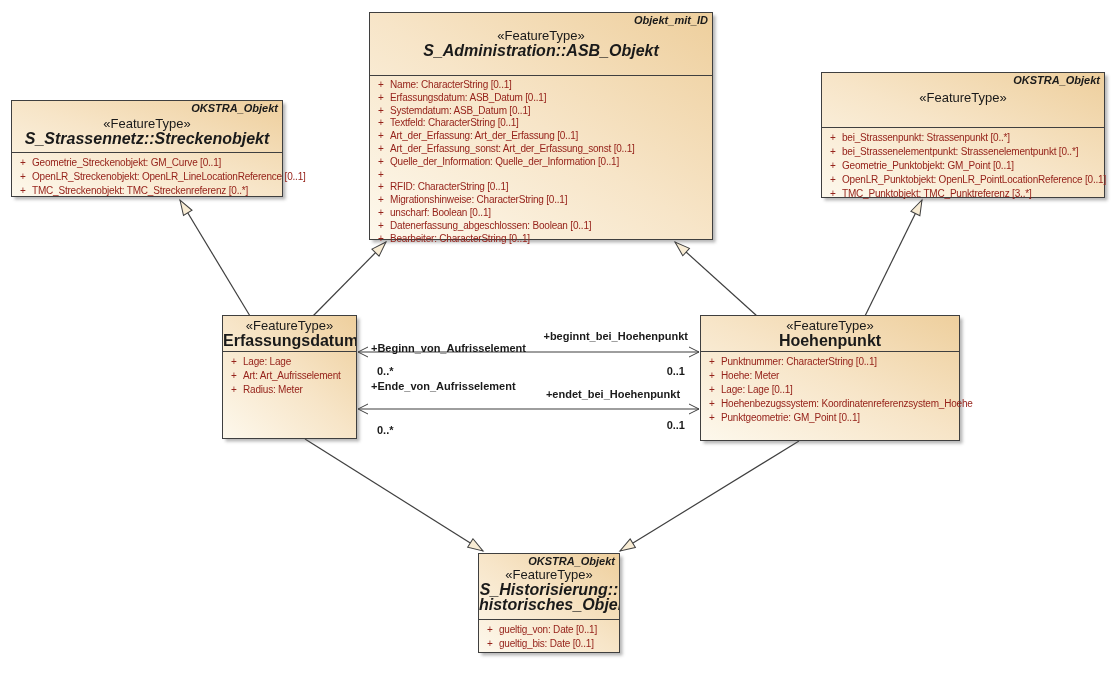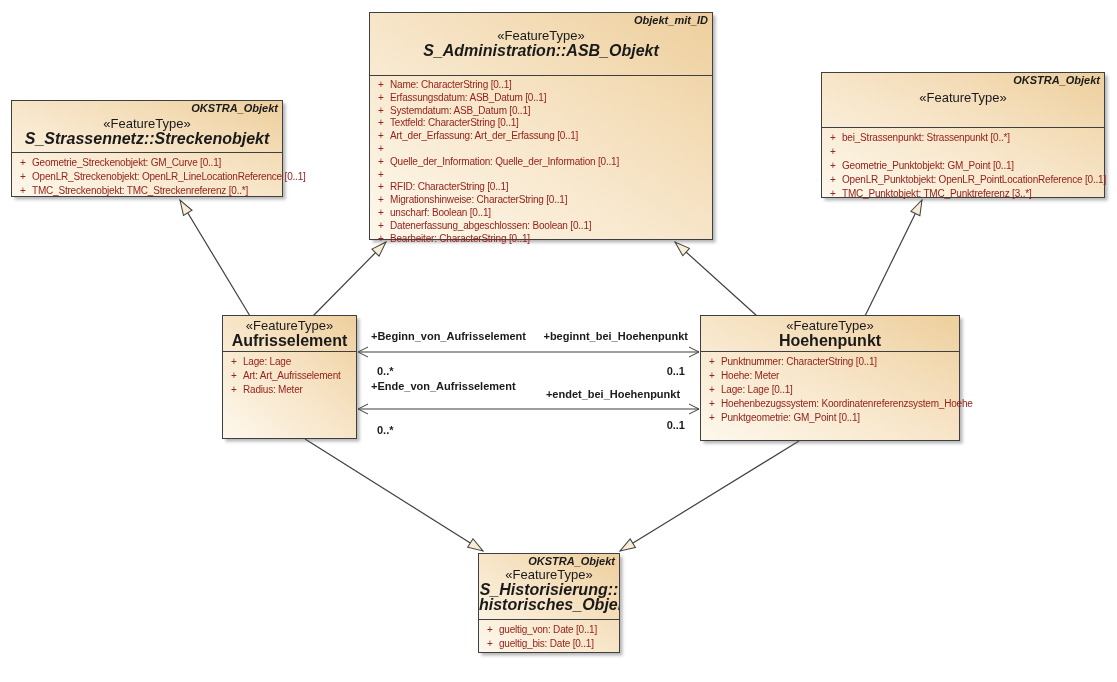--- a/index.html
+++ b/index.html
@@ -96,20 +96,21 @@
     <div class="attr">
         <span class="vis">+</span>
         <span>Textfeld: CharacterString [0..1]</span>
       </div>
     <div class="attr">
         <span class="vis">+</span>
         <span>Art_der_Erfassung: Art_der_Erfassung [0..1]</span>
       </div>
     <div class="attr">
         <span class="vis">+</span>
+        <span>Art_der_Erfassung_sonst: Art_der_Erfassung_sonst [0..1]</span>
       </div>
     <div class="attr">
         <span class="vis">+</span>
         <span>Quelle_der_Information: Quelle_der_Information [0..1]</span>
       </div>
     <div class="attr">
         <span class="vis">+</span>
       </div>
     <div class="attr">
         <span class="vis">+</span>
@@ -139,40 +140,41 @@
     <div class="corner">OKSTRA_Objekt</div>
     <div class="stereo" style="margin-top:4px">«FeatureType»</div>
   </div>
   <div class="attrs">
     <div class="attr">
         <span class="vis">+</span>
         <span>bei_Strassenpunkt: Strassenpunkt [0..*]</span>
       </div>
     <div class="attr">
         <span class="vis">+</span>
+        <span>bei_Strassenelementpunkt: Strassenelementpunkt [0..*]</span>
       </div>
     <div class="attr">
         <span class="vis">+</span>
         <span>Geometrie_Punktobjekt: GM_Point [0..1]</span>
       </div>
     <div class="attr">
         <span class="vis">+</span>
         <span>OpenLR_Punktobjekt: OpenLR_PointLocationReference [0..1]</span>
       </div>
     <div class="attr">
         <span class="vis">+</span>
         <span>TMC_Punktobjekt: TMC_Punktreferenz [3..*]</span>
       </div>
   </div>
 </div>
 
 <div class="cls" id="box-aufriss" style="left:222px;top:315px;width:135px;height:124px">
   <div class="head nocorner" style="height:34.5px">
     <div class="stereo" style="margin-top:0">«FeatureType»</div>
-    <div class="cname">Aufrisselement</div>
+    <div class="cname">Erfassungsdatum</div>
   </div>
   <div class="attrs">
     <div class="attr">
         <span class="vis">+</span>
         <span>Lage: Lage</span>
       </div>
     <div class="attr">
         <span class="vis">+</span>
         <span>Art: Art_Aufrisselement</span>
       </div>
@@ -224,20 +226,20 @@
         <span class="vis">+</span>
         <span>gueltig_von: Date [0..1]</span>
       </div>
     <div class="attr">
         <span class="vis">+</span>
         <span>gueltig_bis: Date [0..1]</span>
       </div>
   </div>
 </div>
 
-<div class="rlabel" style="left:371px;top:330px">+Beginn_von_Aufrisselement</div>
+<div class="rlabel" style="left:371px;top:342px">+Beginn_von_Aufrisselement</div>
 <div class="rlabel" style="left:538px;top:330px;width:150px;text-align:right">+beginnt_bei_Hoehenpunkt</div>
 <div class="mult" style="left:377px;top:365px">0..*</div>
 <div class="mult" style="left:655px;top:365px;width:30px;text-align:right">0..1</div>
 <div class="rlabel" style="left:371px;top:380px">+Ende_von_Aufrisselement</div>
 <div class="rlabel" style="left:538px;top:388px;width:150px;text-align:center">+endet_bei_Hoehenpunkt</div>
 <div class="mult" style="left:377px;top:424px">0..*</div>
 <div class="mult" style="left:655px;top:419px;width:30px;text-align:right">0..1</div>
 
 </body></html>

